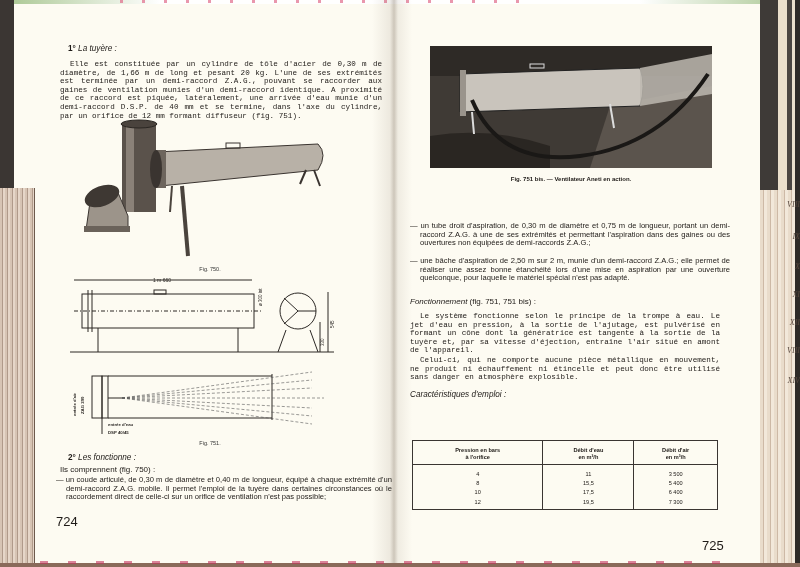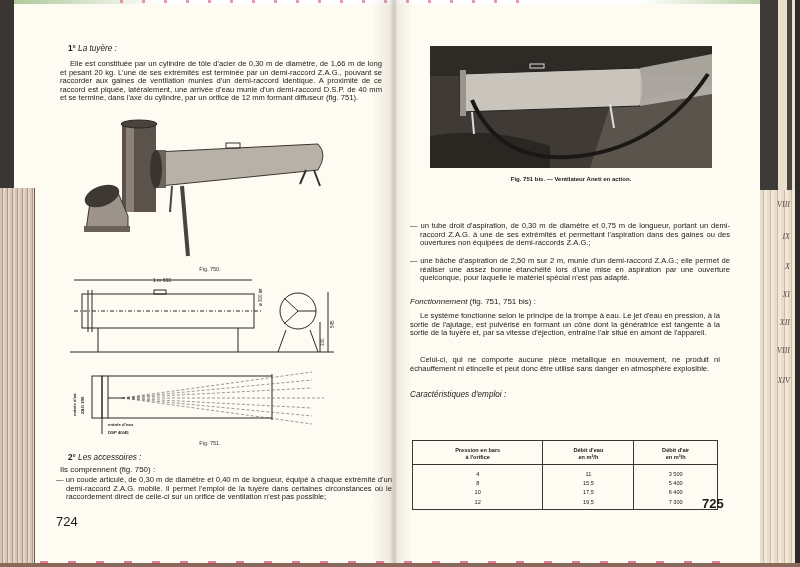--- a/index.html
+++ b/index.html
@@ -9,31 +9,31 @@
   .topmarks { position:absolute; top:0; left:120px; width:400px; height:3px; background:repeating-linear-gradient(90deg,#e06b8a 0 3px,transparent 3px 22px); opacity:.7; }
   .bottomedge { position:absolute; left:0; bottom:0; width:800px; height:4px; background:#8a6a5a; }
   .bottommarks { position:absolute; left:40px; bottom:3px; width:700px; height:3px; background:repeating-linear-gradient(90deg,#c2345c 0 8px,transparent 8px 28px); opacity:.6; }
   .left-edge { position:absolute; left:0; top:0; width:14px; height:567px; background:#3b3633; }
   .left-stack { position:absolute; left:0; top:188px; width:34px; height:375px; background:repeating-linear-gradient(90deg,#d7c4b4 0 2px,#b09a8a 2px 3px,#e6d6c8 3px 5px); border-right:1px solid #6d5a4d; }
   .right-edge { position:absolute; right:0; top:0; width:40px; height:567px; background:#eadfcc; }
   .right-dark { position:absolute; right:22px; top:0; width:18px; height:190px; background:#3e3a37; }
   .right-dark2 { position:absolute; right:8px; top:0; width:5px; height:190px; background:#4a4541; }
   .right-stack { position:absolute; right:4px; top:190px; width:36px; height:375px; background:repeating-linear-gradient(90deg,#e9dccb 0 3px,#cdb9a6 3px 4px,#f2e8da 4px 7px); }
   .right-spine { position:absolute; right:0; top:0; width:5px; height:567px; background:#2e2a27; }
-  .tabmark { position:absolute; right:10px; font:italic 8px "Liberation Serif", serif; color:#5a4a40; }
+  .tabmark { position:absolute; right:0; font:italic 8px "Liberation Serif", serif; color:#5a4a40; }
   .gutter { position:absolute; left:372px; top:0; width:40px; height:567px; background:linear-gradient(90deg,rgba(0,0,0,0) 0,rgba(120,100,80,.12) 45%,rgba(80,60,40,.28) 55%,rgba(120,100,80,.1) 65%,rgba(0,0,0,0) 100%); }
 
   .page { position:absolute; top:0; height:452px; }
   .p-left { left:50px; width:318px; }
   .p-right { left:410px; width:310px; }
 
   .txt { font-size:7.6px; line-height:8.6px; text-align:justify; margin:0; }
   .h { font-style:italic; font-size:8.2px; }
   .h b { font-style:normal; }
-  .indent { text-indent:10px; }
+  .indent { text-indent:10px;font-family:Liberation Mono, monospace; }
   .dash { padding-left:10px; text-indent:-10px; }
   .cap { text-align:center; font-size:5.5px; color:#333; }
   .capb { text-align:center; font-size:6px; font-weight:bold; }
   .pn { position:absolute; font-size:13px; }
 
   table.t { width:100%; border-collapse:collapse; font-size:5.6px; border:1.2px solid #3a3532; }
   table.t th { font-weight:bold; padding:6px 2px 4px; border-bottom:1.2px solid #3a3532; border-left:1px solid #3a3532; text-align:center; line-height:6.5px; }
   table.t th:first-child, table.t td:first-child { border-left:none; }
   table.t td { text-align:center; padding:1.6px 2px; border-left:1px solid #3a3532; }
   table.t tbody tr:first-child td { padding-top:6px; }
@@ -143,21 +143,21 @@
       </g>
       <text x="14" y="48" font-size="4.3" font-weight="bold" fill="#2c2825" font-family="Liberation Sans, sans-serif" transform="rotate(-90 14 48)">entrée d'air</text>
       <text x="22" y="46" font-size="4.3" font-weight="bold" fill="#2c2825" font-family="Liberation Sans, sans-serif" transform="rotate(-90 22 46)">ZAG 300</text>
       <text x="46" y="58" font-size="4.3" font-weight="bold" fill="#2c2825" font-family="Liberation Sans, sans-serif">entrée d'eau</text>
       <text x="46" y="66" font-size="4.3" font-weight="bold" fill="#2c2825" font-family="Liberation Sans, sans-serif">DSP 40/45</text>
     </svg>
     <div class="cap" style="position:absolute;top:440px;left:0;width:320px;">Fig. 751.</div>
 
     <div class="h" style="position:absolute;top:453px;left:18px;">
       <b>2°</b>
-      <span>Les accessoires :</span>
+      <span>Les fonctionne :</span>
     </div>
     <p class="txt" style="position:absolute;top:466px;left:10px;width:322px;font-size:8px;">Ils comprennent (fig. 750) :</p>
     <p class="txt dash" style="position:absolute;top:476px;left:6px;width:326px;">— un coude articulé, de 0,30 m de diamètre et 0,40 m de longueur, équipé à chaque extrémité d'un demi-raccord Z.A.G. mobile. Il permet l'emploi de la tuyère dans certaines circonstances où le raccordement direct de celle-ci sur un orifice de ventilation n'est pas possible;</p>
     <div class="pn" style="top:514px;left:6px;">724</div>
   </div>
 
   <div class="page p-right">
     <svg style="position:absolute;top:46px;left:20px;" width="282" height="122">
       <rect width="282" height="122" fill="#3f3a35"></rect>
       <rect y="0" width="282" height="30" fill="#2e2a26"></rect>
@@ -211,15 +211,15 @@
             <td>6 400</td>
           </tr>
           <tr>
             <td>12</td>
             <td>19,5</td>
             <td>7 300</td>
           </tr>
         </tbody>
       </table>
     </div>
-    <div class="pn" style="top:496px;left:292px;font-weight:bold;">725</div>
+    <div class="pn" style="top:538px;left:292px;">725</div>
   </div>
 </div>
 
 </body></html>

